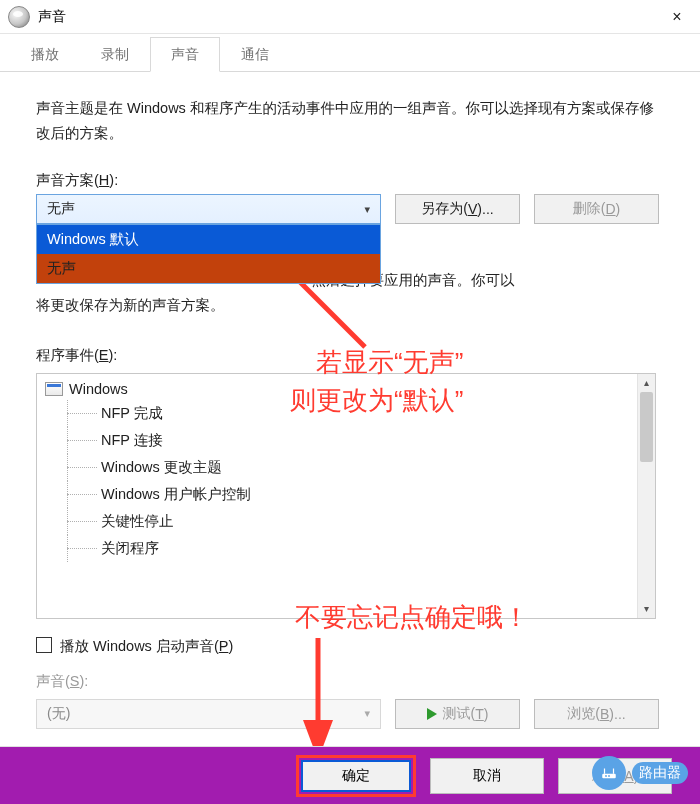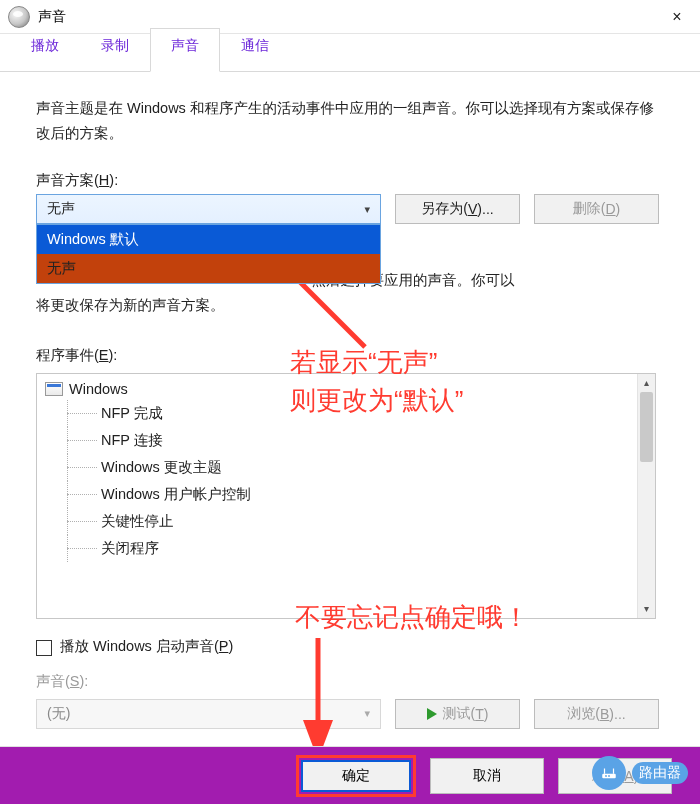--- a/index.html
+++ b/index.html
@@ -11,21 +11,21 @@
   .titlebar .icon { width: 22px; height: 22px; margin-left: 8px; border-radius: 50%;
     background: radial-gradient(circle at 35% 35%, #f8f8f8, #c7c7c7 55%, #6f6f6f 100%);
     border: 1px solid #888; position: relative; }
   .titlebar .icon::after { content:""; position:absolute; left:4px; top:4px; width:10px; height:6px;
     border-radius:50%; background:rgba(255,255,255,.85); }
   .titlebar .title { margin-left: 8px; font-size: 14px; color: #000; }
   .titlebar .close { margin-left: auto; width: 46px; height: 34px; display:flex; align-items:center; justify-content:center; font-size:16px; color:#222; }
 
   
   .tabstrip { display:flex; align-items:flex-end; height:38px; border-bottom:1px solid #d9d9d9; padding-left:10px; }
-  .tab { padding:8px 20px 16px; font-size:14px; color:#6d28d9; border:1px solid transparent; position:relative; top:1px; }
+  .tab { padding:8px 20px 7px; font-size:14px; color:#737373; border:1px solid transparent; position:relative; top:1px; }
   .tab.active { border:1px solid #d9d9d9; border-bottom:1px solid #fff; background:#fff; }
 
   
   .content { padding: 24px 36px 12px 36px; font-size: 14.5px; color:#222; position:relative; }
   .desc { line-height: 1.7; margin-bottom: 26px; }
   .label { margin-bottom: 4px; }
   .underline { text-decoration: underline; }
 
   
   .scheme-row { display:flex; gap:14px; align-items:flex-start; }
@@ -52,21 +52,21 @@
   .listbox .scroll-thumb { position:absolute; left:2px; right:2px; top:18px; height:70px; background:#c9c9c9; border-radius:2px; }
   .tree { padding:4px 0 0 6px; }
   .tree .root { display:flex; align-items:center; gap:6px; padding:3px 2px; }
   .tree .root .winicon { width:18px; height:14px; background:linear-gradient(#fff,#eaeaea); border:1px solid #999; position:relative; }
   .tree .root .winicon::before { content:""; position:absolute; left:1px; right:1px; top:1px; height:3px; background:#3a78d8; }
   .tree .item { padding:4px 2px 4px 58px; position:relative; }
   .tree .item::before { content:""; position:absolute; left:24px; top:0; bottom:0; border-left:1px dotted #b0b0b0; }
   .tree .item::after { content:""; position:absolute; left:24px; top:50%; width:30px; border-top:1px dotted #b0b0b0; }
 
   
-  .chkrow { margin-top:18px; display:flex; align-items:flex-end; gap:8px; }
+  .chkrow { margin-top:18px; display:flex; align-items:flex-start; gap:8px; }
   .chkbox { width:16px; height:16px; border:1.5px solid #333; background:#fff; }
 
   
   .soundlabel { margin-top:16px; color:#9a9a9a; }
   .soundrow { margin-top:8px; display:flex; gap:14px; align-items:center; }
   .soundcombo { width:345px; height:30px; border:1px solid #d8d8d8; background:#f7f7f7; color:#888;
     display:flex; align-items:center; padding:0 10px; font-size:14px; }
   .soundcombo .chev { margin-left:auto; font-size:11px; color:#aaa; }
   .play-tri { width:0; height:0; border-left:10px solid #2e9a2e; border-top:6px solid transparent; border-bottom:6px solid transparent; margin-right:6px; }
 
@@ -195,21 +195,21 @@
 
   <svg class="arrow-svg" style="left:265px; top:175px;" width="120" height="120">
     <defs>
         <marker id="ah1" markerWidth="10" markerHeight="10" refX="2" refY="3" orient="auto">
       <path d="M0,0 L0,6 L8,3 z" fill="#ff3b30"></path>
         </marker>
       </defs>
     <line x1="100" y1="100" x2="18" y2="18" stroke="#ff3b30" stroke-width="5" marker-end="url(#ah1)"></line>
   </svg>
 
-  <div class="annot" style="left:290px; top:272px;">
+  <div class="annot" style="left:290px; top:272px;text-align:right;">
     <div>若显示“无声”</div>
     <div>则更改为“默认”</div>
   </div>
 
   <div class="annot" style="left:295px; top:527px;">不要忘记点确定哦！</div>
 
   <svg class="arrow-svg" style="left:290px; top:560px;" width="70" height="120">
     <defs>
         <marker id="ah2" markerWidth="10" markerHeight="10" refX="2" refY="3" orient="auto">
       <path d="M0,0 L0,6 L8,3 z" fill="#ff3b30"></path>

